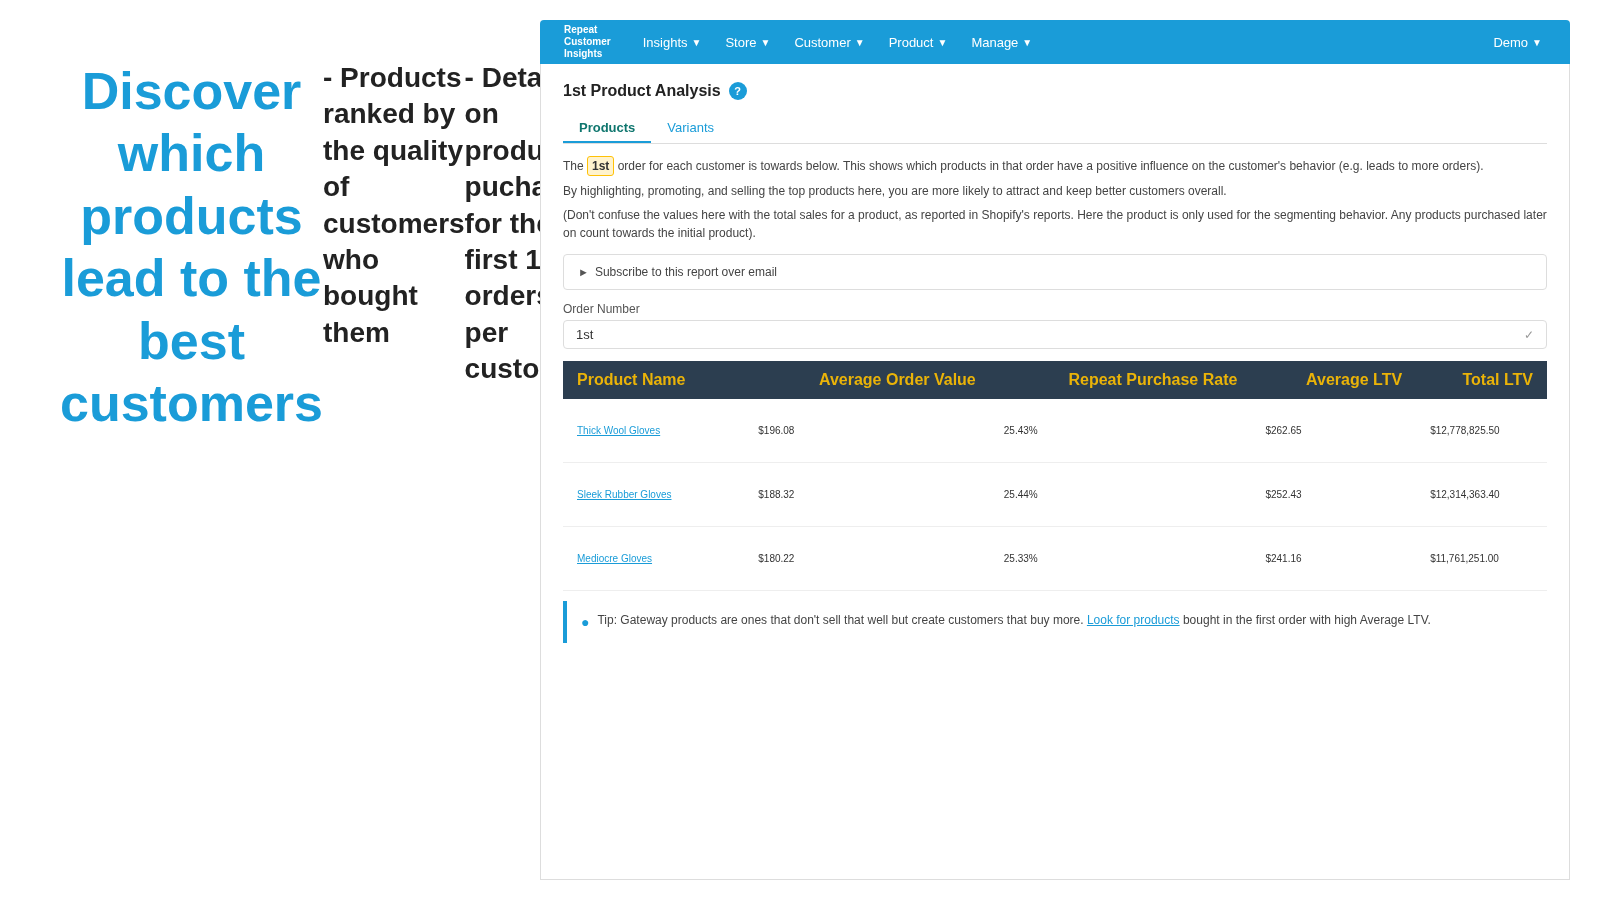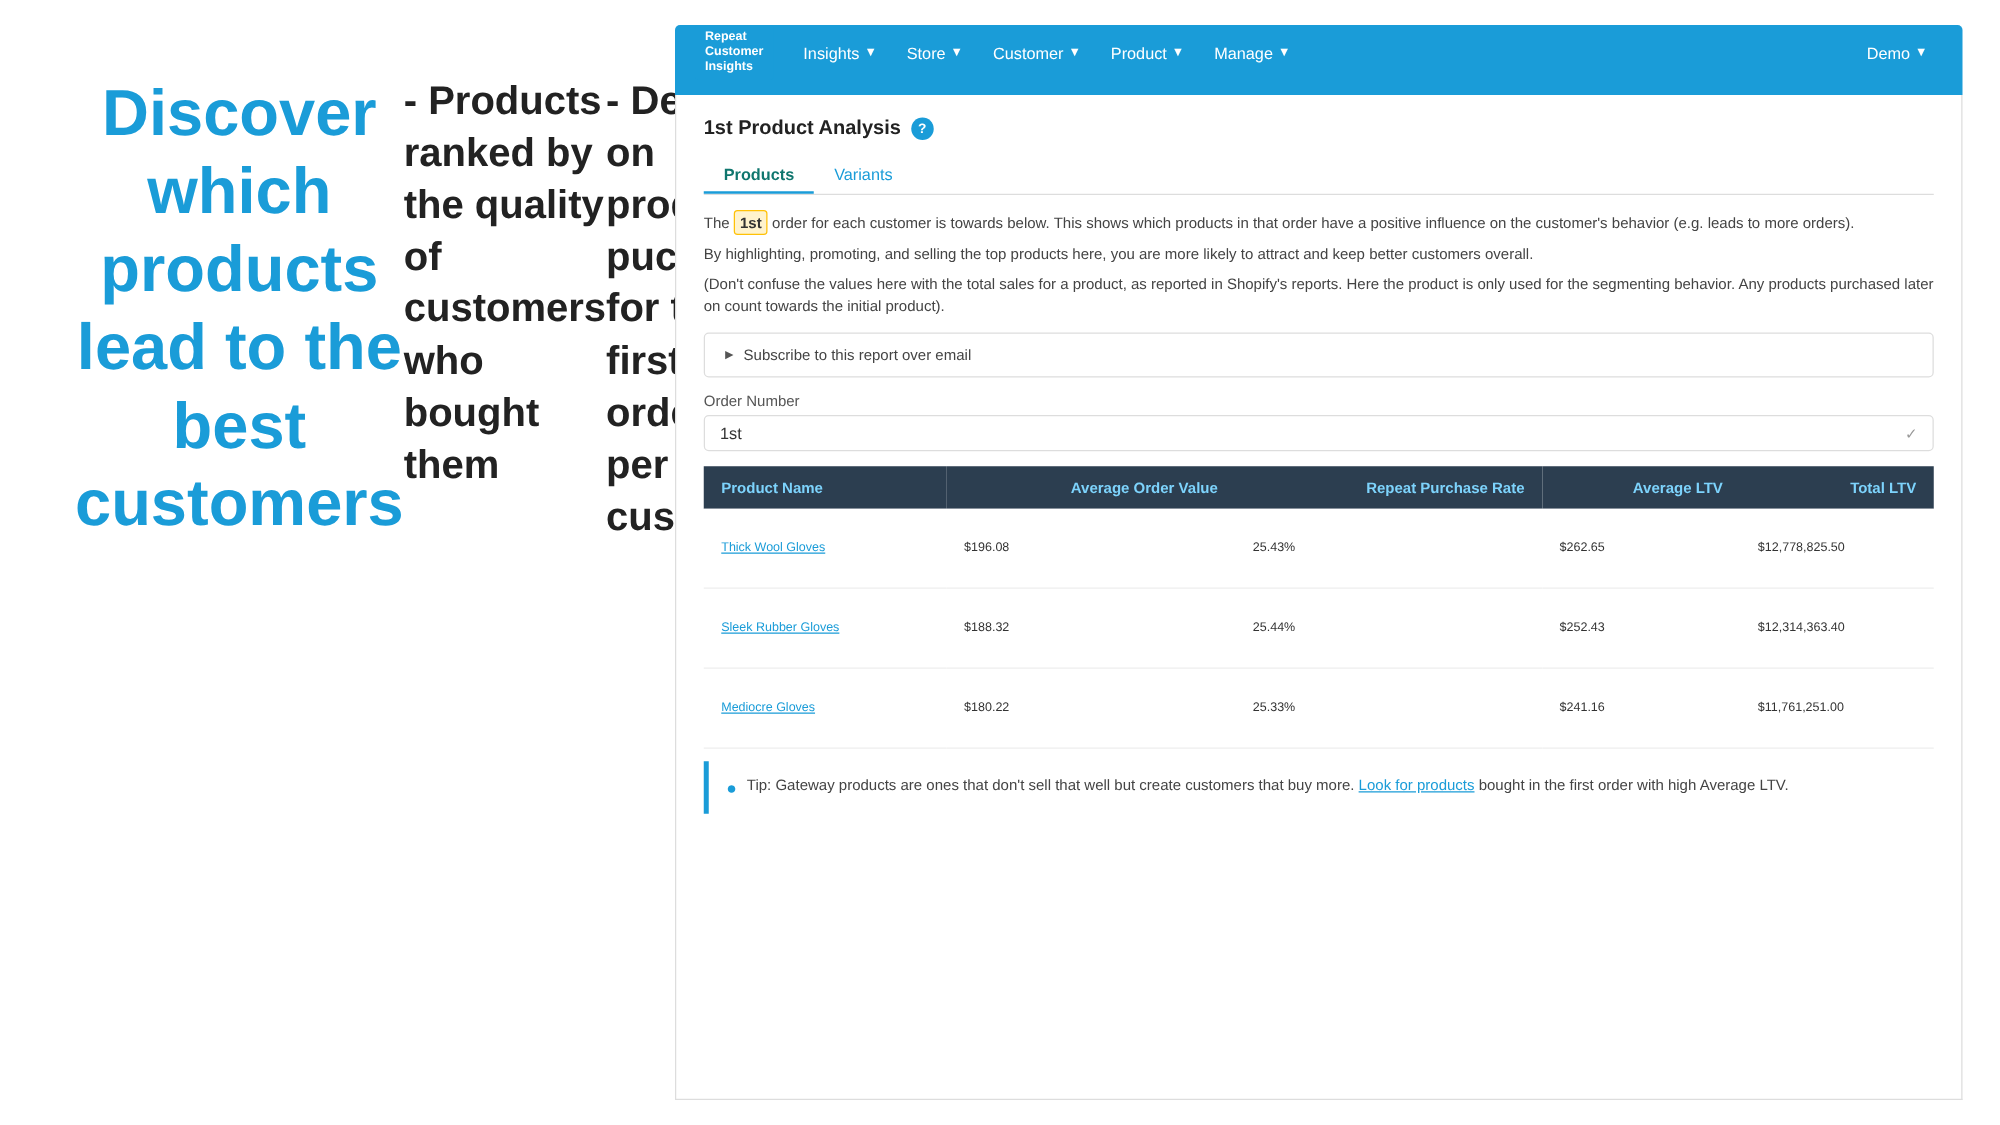--- a/index.html
+++ b/index.html
@@ -17,42 +17,42 @@
     }
     .main-heading {
       font-size: 52px;
       font-weight: 700;
       color: #1a9cd8;
       text-align: center;
       line-height: 1.2;
       margin-bottom: 50px;
     }
     .bullet-point {
-      font-size: 32px;
+      font-size: 28px;
       font-weight: 600;
       color: #222;
       line-height: 1.3;
       margin-bottom: 60px;
     }
 
     
     .right-panel {
       flex: 1;
       padding: 20px 30px 20px 10px;
       display: flex;
       flex-direction: column;
     }
 
     
     .navbar {
       background: #1a9cd8;
       display: flex;
       align-items: flex-start;
       padding: 0 16px;
-      height: 56px;
+      height: 44px;
       border-radius: 4px 4px 0 0;
       flex-shrink: 0;
     }
     .nav-brand {
       background: #1a9cd8;
       color: #fff;
       font-size: 10px;
       font-weight: 700;
       line-height: 1.2;
       padding: 4px 8px;
@@ -184,25 +184,25 @@
     
     .data-table {
       width: 100%;
       border-collapse: collapse;
       font-size: 12.5px;
     }
     .data-table thead tr {
       background: #2c3e50;
     }
     .data-table thead th {
-      color: #7dd3fc;
+      color: #eab308;
       padding: 10px 14px;
       text-align: left;
       font-weight: 600;
-      font-size: 12px;
+      font-size: 16px;
     }
     .data-table thead th.right { text-align: right; }
     .data-table tbody tr {
       border-bottom: 1px solid #eee;
       background: #fff;
     }
     .data-table tbody td {
       padding: 26px 14px;
       font-size: 10px;
       color: #333;

